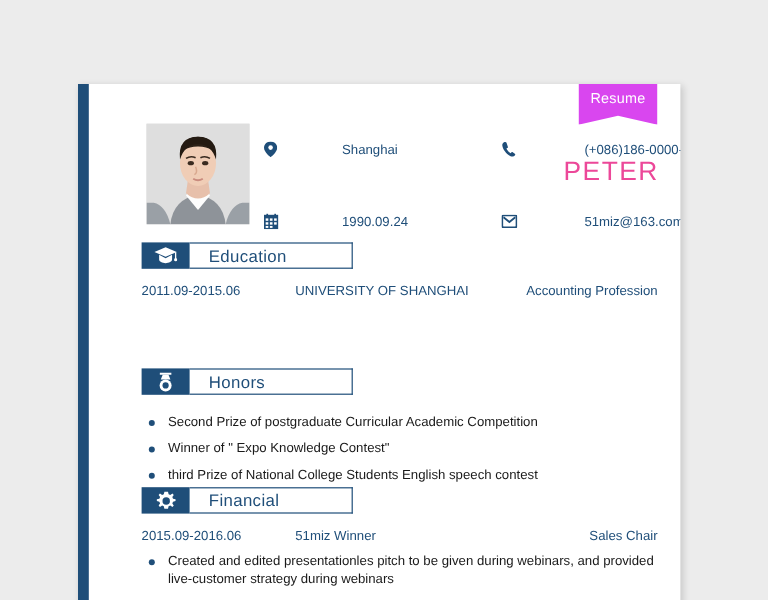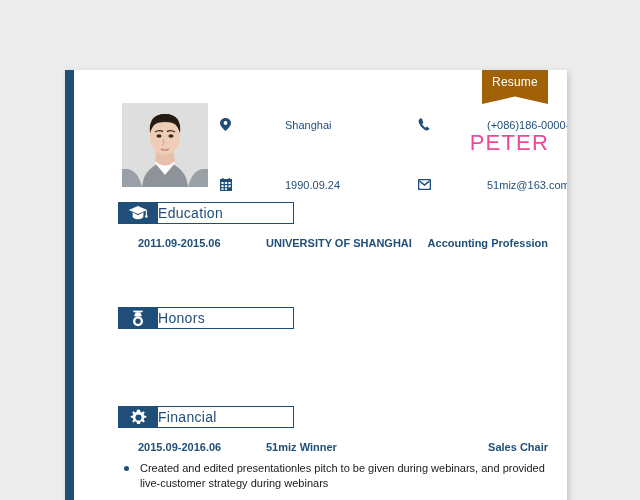--- a/index.html
+++ b/index.html
@@ -35,21 +35,21 @@
     background: #1f4e79;
   }
 
   
   #ribbon {
     position: absolute;
     right: 19px;
     top: 0;
     width: 66px;
     height: 34px;
-    background: #a16207;
+    background: #d946ef;
     -webkit-clip-path: polygon(0 0, 100% 0, 100% 100%, 50% 78%, 0 100%);
     clip-path: polygon(0 0, 100% 0, 100% 100%, 50% 78%, 0 100%);
     display: flex;
     align-items: flex-start;
     justify-content: center;
     padding-top: 5px;
     box-sizing: border-box;
   }
   #ribbon .ribbon-label {
     color: #ffffff;
@@ -126,35 +126,35 @@
     justify-content: center;
     color: #ffffff;
     flex: 0 0 40px;
   }
   .section-title-box {
     flex: 1 1 auto;
     border: 1px solid #1f4e79;
     border-left: none;
     display: flex;
     align-items: center;
+    padding-left: 16px;
     box-sizing: border-box;
   }
   .section-title {
     color: #1f4e79;
     font-size: 14px;
     letter-spacing: 0.3px;
   }
 
   .entry-row {
     display: flex;
     margin-top: 13px;
     color: #1f4e79;
     font-size: 11px;
-    font-weight: bold;
-    margin-left: 20px;
+    font-weight: normal;
   }
   .entry-period { width: 128px; flex: 0 0 128px; }
   .entry-org    { flex: 1 1 auto; }
   .entry-role   { text-align: right; white-space: nowrap; }
 
   ul.bullets {
     list-style: none;
     margin: 8px 0 0 0;
     padding: 0;
   }
@@ -286,20 +286,25 @@
             <path d="M6.6 2.2 L5 6.2 h8 l-1.6 -4 Z" fill="#ffffff"></path>
             <circle cx="9" cy="11.2" r="5" fill="#ffffff"></circle>
             <circle cx="9" cy="11.2" r="2.6" fill="#1f4e79"></circle>
           </svg>
       </div>
       <div class="section-title-box">
         <span class="section-title">Honors</span>
       </div>
     </div>
 
+    <ul class="bullets" style="margin-top:16px">
+      <li>Second Prize of postgraduate Curricular Academic Competition</li>
+      <li>Winner of " Expo Knowledge Contest"</li>
+      <li>third Prize of National College Students English speech contest</li>
+    </ul>
   </div>
 
   <div class="section" id="section-experience">
     <div class="section-head">
       <div class="section-icon-box">
         <svg width="17" height="17" viewBox="0 0 17 17">
             <path d="M8.5 0.8 l1.5 0 0.5 2.1 1.4 0.6 1.8 -1.2 1.1 1.1 -1.2 1.8 0.6 1.4 2.1 0.5 0 1.5 -2.1 0.5 -0.6 1.4 1.2 1.8 -1.1 1.1 -1.8 -1.2 -1.4 0.6 -0.5 2.1 -1.5 0 -1.5 0 -0.5 -2.1 -1.4 -0.6 -1.8 1.2 -1.1 -1.1 1.2 -1.8 -0.6 -1.4 -2.1 -0.5 0 -1.5 2.1 -0.5 0.6 -1.4 -1.2 -1.8 1.1 -1.1 1.8 1.2 1.4 -0.6 0.5 -2.1 z" fill="#ffffff"></path>
             <circle cx="8.5" cy="8.5" r="3.1" fill="#1f4e79"></circle>
           </svg>
       </div>

